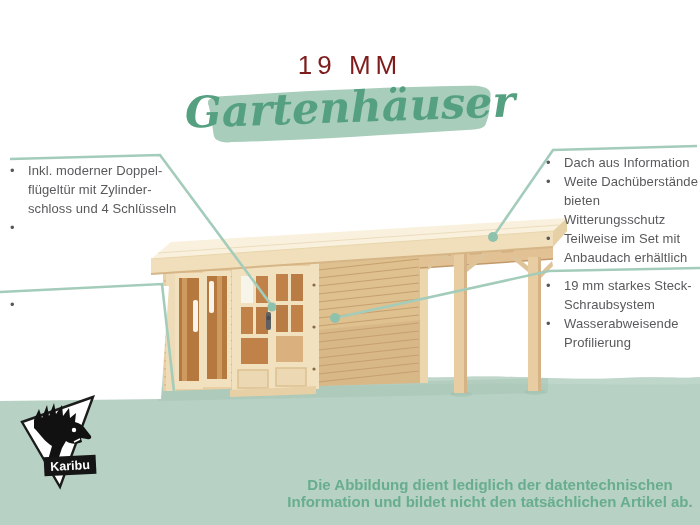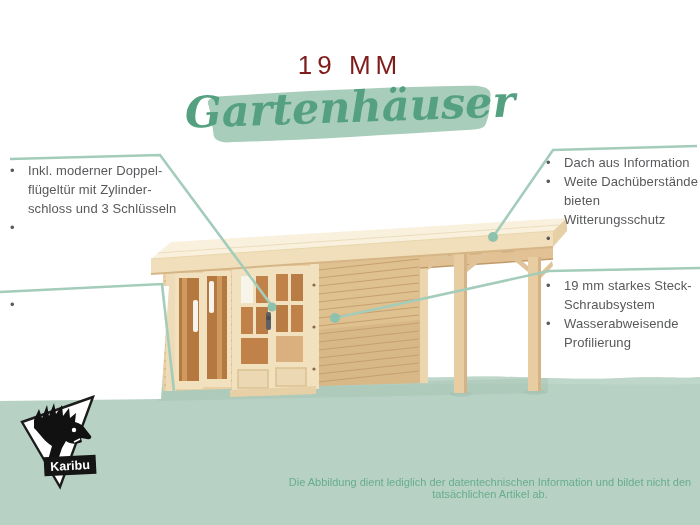--- a/index.html
+++ b/index.html
@@ -9,21 +9,21 @@
   .hdr-size{position:absolute;left:0;right:0;top:50px;text-align:center;
             font-size:26px;font-weight:500;letter-spacing:5px;color:#7f1d1d;}
   .hdr-script{position:absolute;left:0;right:0;top:82px;text-align:center;
               font-family:"DejaVu Serif",serif;font-style:italic;font-weight:bold;
               font-size:43px;color:#55a081;transform:rotate(-2deg);}
   .callout{position:absolute;color:#58595b;font-size:13px;line-height:19px;z-index:3;}
   .ci{display:flex;align-items:flex-start;}
   .ci .b{flex:none;width:18px;font-size:13px;line-height:19px;color:#58595b;}
   .ci .t{white-space:pre-line;letter-spacing:0.1px;}
   .disclaimer{position:absolute;left:280px;top:476px;width:420px;text-align:center;
-              font-size:11px;font-weight:normal;color:#68ad8d;z-index:3;}
+              font-size:15px;font-weight:bold;color:#68ad8d;z-index:3;}
 </style>
 </head>
 <body>
 
 <div id="stage">
 
   <svg id="bg" viewBox="0 0 700 525">
 
     <path d="M0,378 C40,372 90,377 140,374 C200,371 240,377 300,375 C360,373 400,379 460,377
              C520,375 560,381 620,378 C660,376 685,379 700,377 L700,525 L0,525 Z" fill="#b7d2c4"></path>
@@ -187,21 +187,21 @@
   </svg>
 
   <div class="hdr-size">19 MM</div>
   <div class="hdr-script">Gartenhäuser</div>
 
   <div class="callout" style="left:10px;top:161px;width:182px;">
     <div class="ci">
         <span class="b">•</span>
       <span class="t">Inkl. moderner Doppel-
 flügeltür mit Zylinder-
-schloss und 3 Schlüsseln</span>
+schloss und 4 Schlüsseln</span>
       </div>
     <div class="ci">
         <span class="b">•</span>
       </div>
   </div>
 
   <div class="callout" style="left:10px;top:295px;width:172px;">
     <div class="ci">
         <span class="b">•</span>
       </div>
@@ -212,20 +212,22 @@
         <span class="b">•</span>
       <span class="t">Dach aus Information</span>
       </div>
     <div class="ci">
         <span class="b">•</span>
       <span class="t">Weite Dachüberstände
 bieten Witterungsschutz</span>
       </div>
     <div class="ci">
         <span class="b">•</span>
+      <span class="t">Teilweise im Set mit
+Anbaudach erhältlich</span>
       </div>
   </div>
 
   <div class="callout" style="left:546px;top:276px;width:156px;">
     <div class="ci">
         <span class="b">•</span>
       <span class="t">19 mm starkes Steck-
 Schraubsystem</span>
       </div>
     <div class="ci">

